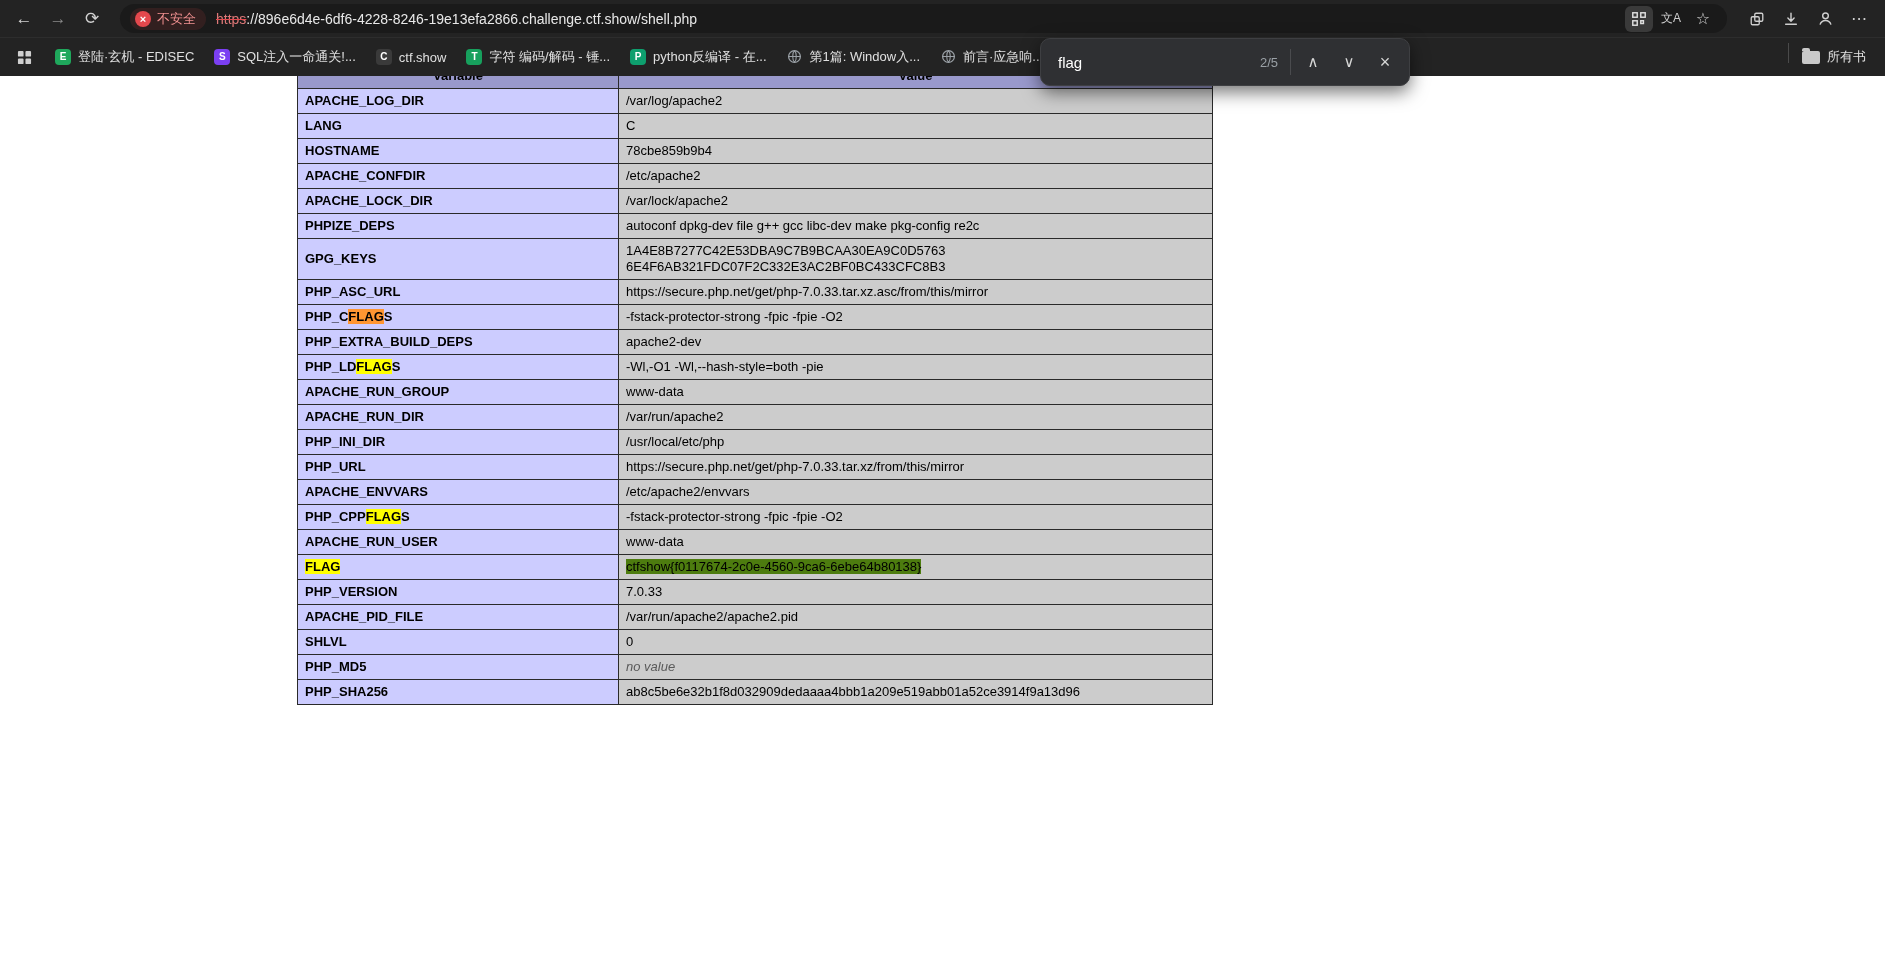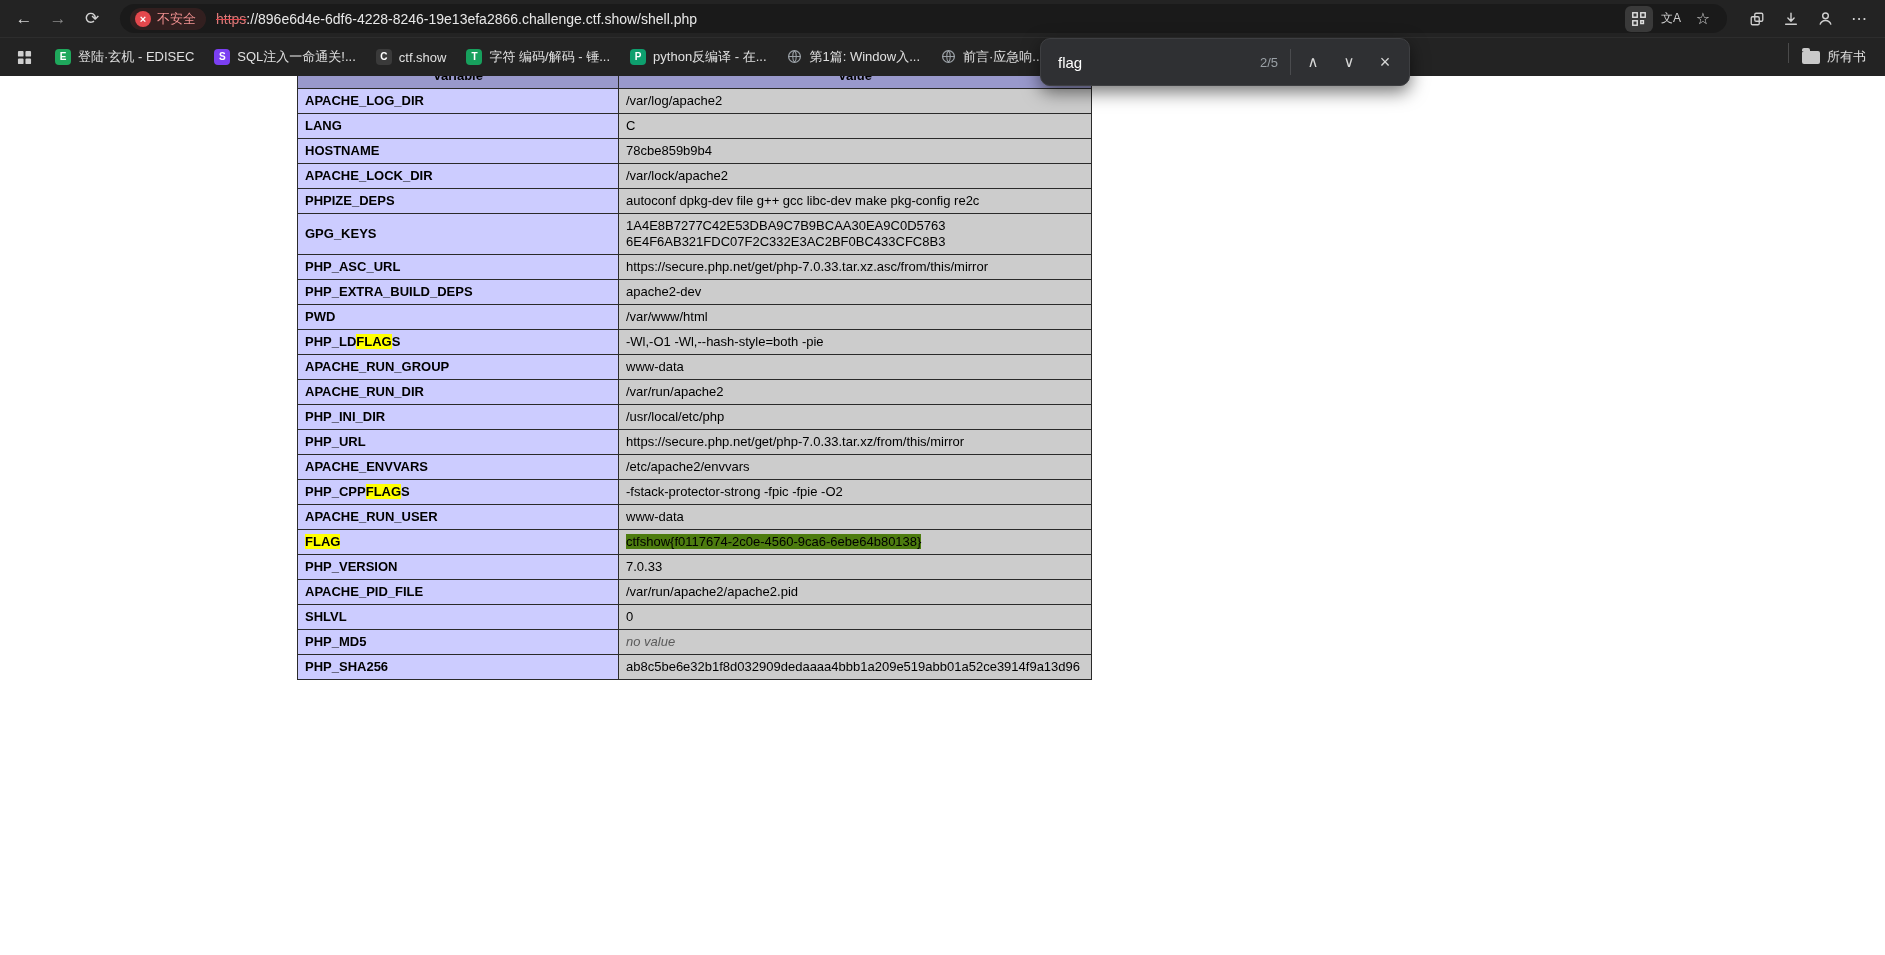--- a/index.html
+++ b/index.html
@@ -44,21 +44,21 @@
              display:flex; align-items:center; padding:0 6px 0 17px; z-index:50; }
   .find-query { color:#ffffff; font-size:15px; flex:1; white-space:nowrap; overflow:hidden; }
   .find-count { color:#9aa0a6; font-size:13px; margin-right:12px; }
   .find-sep { width:1px; height:26px; background:#4a4b4e; margin-right:4px; }
   .find-btn { width:36px; height:36px; border-radius:50%; display:flex; align-items:center;
               justify-content:center; color:#d7d7d7; font-size:15px; cursor:pointer; }
   .find-btn.close { font-size:18px; }
 
   
   .content { position:relative; height:879px; background:#ffffff; overflow:hidden; }
-  .tablewrap { margin-left:297px; width:795px; overflow:hidden; }
+  .tablewrap { margin-left:297px; width:916px; overflow:hidden; }
   table.env { border-collapse:collapse; width:100%; margin-top:-13px; font-size:13px;
               font-family:"Liberation Sans","DejaVu Sans",sans-serif; }
   .env td { border:1px solid #2a2a2a; padding:4px 7px; color:#000; line-height:16px; }
   .env td.h { background:#9999cc; font-weight:bold; text-align:center; }
   .env td.e { background:#ccccff; font-weight:bold; width:321px; }
   .env td.v { background:#cccccc; }
   .hl { background:#ffff00; }
   .hl-active { background:#ff9632; }
   .sel { background:#4d7c0f; }
   .muted { color:#5a5a5a; font-style:italic; }
@@ -192,44 +192,48 @@
           </tr>
           <tr>
             <td class="e"><span>LANG</span></td>
             <td class="v"><span>C</span></td>
           </tr>
           <tr>
             <td class="e"><span>HOSTNAME</span></td>
             <td class="v"><span>78cbe859b9b4</span></td>
           </tr>
           <tr>
+            <td class="e"><span>APACHE_CONFDIR</span></td>
+            <td class="v"><span>/etc/apache2</span></td>
+          </tr>
+          <tr>
             <td class="e"><span>APACHE_LOCK_DIR</span></td>
             <td class="v"><span>/var/lock/apache2</span></td>
           </tr>
           <tr>
             <td class="e"><span>PHPIZE_DEPS</span></td>
             <td class="v"><span>autoconf dpkg-dev file g++ gcc libc-dev make pkg-config re2c</span></td>
           </tr>
           <tr>
             <td class="e"><span>GPG_KEYS</span></td>
             <td class="v"><span>1A4E8B7277C42E53DBA9C7B9BCAA30EA9C0D5763 6E4F6AB321FDC07F2C332E3AC2BF0BC433CFC8B3</span></td>
           </tr>
           <tr>
             <td class="e"><span>PHP_ASC_URL</span></td>
             <td class="v"><span>https://secure.php.net/get/php-7.0.33.tar.xz.asc/from/this/mirror</span></td>
           </tr>
           <tr>
+            <td class="e"><span>PHP_C</span><span class="hl-active">FLAG</span><span>S</span></td>
+            <td class="v"><span>-fstack-protector-strong -fpic -fpie -O2</span></td>
+          </tr>
+          <tr>
             <td class="e"><span>PHP_EXTRA_BUILD_DEPS</span></td>
             <td class="v"><span>apache2-dev</span></td>
           </tr>
           <tr>
-            <td class="e"><span>PWD</span></td>
-            <td class="v"><span>/var/www/html</span></td>
-          </tr>
-          <tr>
             <td class="e"><span>PHP_LD</span><span class="hl">FLAG</span><span>S</span></td>
             <td class="v"><span>-Wl,-O1 -Wl,--hash-style=both -pie</span></td>
           </tr>
           <tr>
             <td class="e"><span>APACHE_RUN_GROUP</span></td>
             <td class="v"><span>www-data</span></td>
           </tr>
           <tr>
             <td class="e"><span>APACHE_RUN_DIR</span></td>
             <td class="v"><span>/var/run/apache2</span></td>

